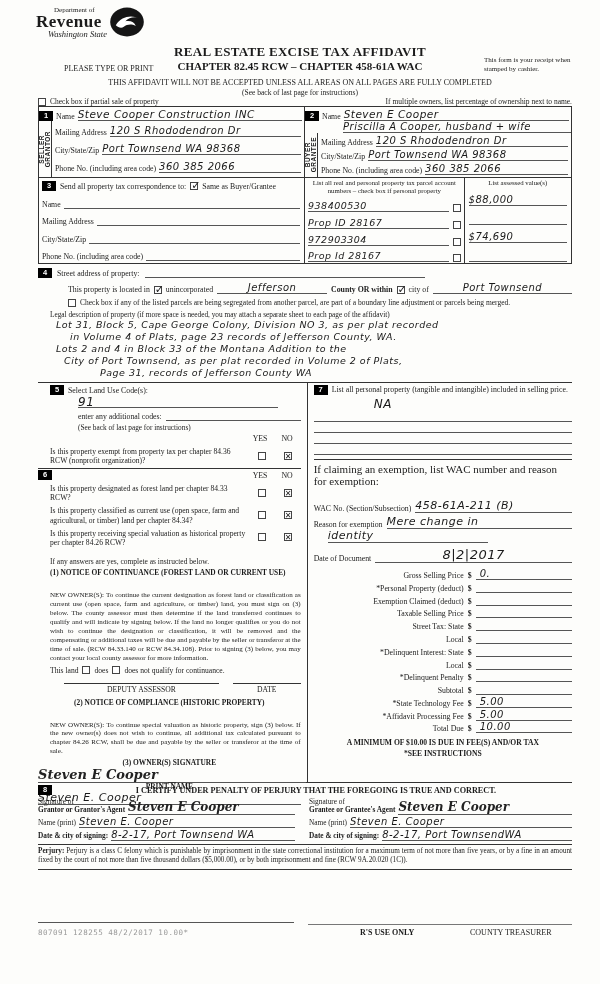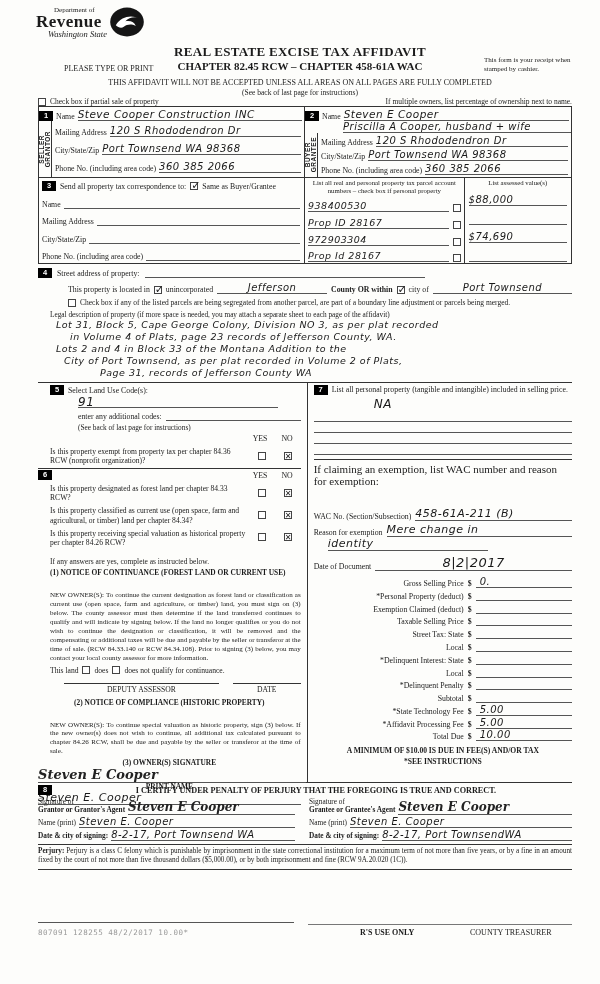--- a/index.html
+++ b/index.html
@@ -122,21 +122,21 @@
   .print-row { display:flex; align-items:flex-end; gap:8px; }
   .print-row .hw { font-size:11px; }
   
   .sec7-head { display:flex; gap:4px; align-items:flex-start; }
   .sec7-head .lbl { line-height:1.3; flex:1; }
   .na-line { display:flex; margin-top:2px; }
   .na-line .hw { padding-left:60px; font-size:12px; }
   .blankline { border-bottom:1px solid #555; height:11px; }
   .exempt-block { border-top:1px solid #333; margin-top:4px; padding-top:3px; }
   .exempt-hdr { font-size:11px; }
-  .wac-row { display:flex; gap:4px; align-items:flex-end; margin-top:20px; }
+  .wac-row { display:flex; gap:4px; align-items:flex-end; margin-top:12px; }
   .wac-row .hw, .reason-row .hw { font-size:11px; }
   .reason-row { display:flex; gap:4px; align-items:flex-end; margin-top:2px; }
   .reason2 { padding-left:14px; }
   .reason2 .hw { font-size:11px; }
   .doc-row { display:flex; gap:4px; align-items:flex-end; margin-top:4px; }
   .doc-row .hw { font-size:12px; }
   .fees { margin-top:4px; }
   .fee-row { display:flex; align-items:flex-end; height:12.8px; }
   .fee-label { width:150px; text-align:right; font-size:7.8px; flex:0 0 auto; }
   .fee-d { width:12px; text-align:center; font-weight:bold; font-size:7.8px; flex:0 0 auto; }

